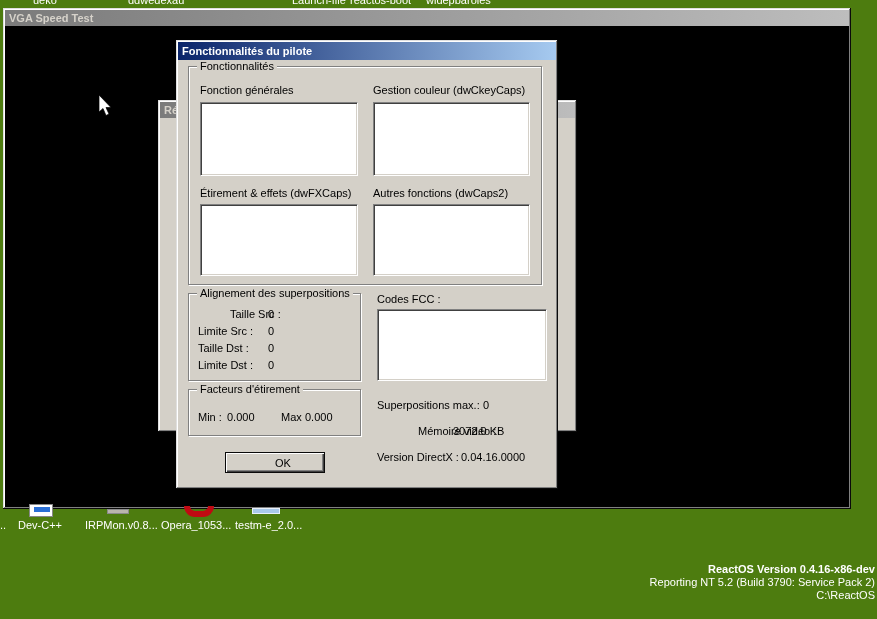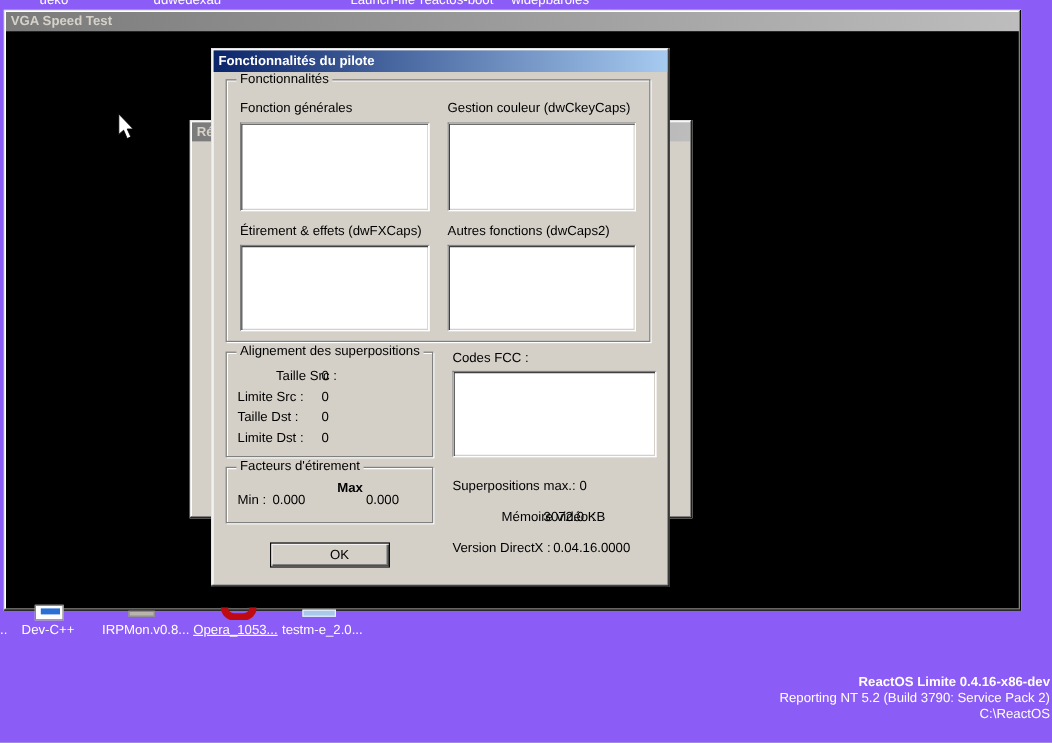--- a/index.html
+++ b/index.html
@@ -1,18 +1,18 @@
 <!DOCTYPE html>
 <html><head>
 <meta charset="utf-8">
 <style>
   * { margin:0; padding:0; box-sizing:border-box; }
   html,body { width:877px; height:619px; overflow:hidden; }
   body { font-family:"Liberation Sans",sans-serif; font-size:11px; }
-  .desktop { position:relative; width:877px; height:619px; background:#8b5cf6; overflow:hidden; }
+  .desktop { position:relative; width:877px; height:619px; background:#4d7c0f; overflow:hidden; }
 
   
   .cutlabel { position:absolute; top:-6px; color:#fff; font-size:11px; white-space:nowrap; }
 
   
   .raised {
     background:#d4d0c8;
     box-shadow: inset -1px -1px #0a0a0a, inset 1px 1px #dfdfdf,
                 inset -2px -2px #808080, inset 2px 2px #fff;
   }
@@ -124,21 +124,21 @@
       <span class="kv-value" style="left:79px; top:65px;">0</span>
     </div>
 
     <span class="fieldlabel" style="left:201px; top:253px;">Codes FCC :</span>
     <div class="listbox" style="left:201px; top:269px; width:170px; height:72px;"></div>
 
     <div class="groupbox" style="left:12px; top:349px; width:173px; height:47px;">
       <span class="legend">Facteurs d'étirement</span>
       <span class="kv-label" style="left:9px;   top:21px;">Min :</span>
       <span class="kv-value" style="left:38px;  top:21px;">0.000</span>
-      <span class="kv-label" style="left:92px;  top:11px;font-weight:bold;">Max</span>
+      <span class="kv-label" style="left:92px;  top:21px;">Max</span>
       <span class="kv-value" style="left:116px; top:21px;">0.000</span>
     </div>
 
     <span class="kv-label" style="left:201px; top:359px;">Superpositions max.:</span>
     <span class="kv-value" style="left:307px; top:359px;">0</span>
     <span class="kv-label" style="left:203px; top:385px;padding-left:39px;">Mémoire vidéo :</span>
     <span class="kv-value" style="left:277px; top:385px;">3072.0 KB</span>
     <span class="kv-label" style="left:201px; top:411px;">Version DirectX :</span>
     <span class="kv-value" style="left:285px; top:411px;">0.04.16.0000</span>
 
@@ -148,25 +148,25 @@
   <div class="sliver sliver-dev">
       <div class="sliver-dev-bar"></div>
     </div>
   <div class="sliver sliver-irp"></div>
   <div class="sliver sliver-opera"></div>
   <div class="sliver sliver-testm"></div>
 
   <span class="desk-icon-label" style="left:-3px; top:519px;">...</span>
   <span class="desk-icon-label" style="left:18px; top:519px;">Dev-C++</span>
   <span class="desk-icon-label" style="left:85px; top:519px;">IRPMon.v0.8...</span>
-  <span class="desk-icon-label" style="left:161px; top:519px;text-decoration:underline;">Opera_1053...</span>
+  <span class="desk-icon-label" style="left:161px; top:519px;">Opera_1053...</span>
   <span class="desk-icon-label" style="left:235px; top:519px;">testm-e_2.0...</span>
 
   <div class="version-block">
-    <div class="v1">ReactOS Limite 0.4.16-x86-dev</div>
+    <div class="v1">ReactOS Version 0.4.16-x86-dev</div>
     <div>Reporting NT 5.2 (Build 3790: Service Pack 2)</div>
     <div>C:\ReactOS</div>
   </div>
 
   <svg class="cursor" width="16" height="24" viewBox="0 0 16 24">
     <polygon points="1,1 1,18 5,14.5 8,21.5 11,20 8,13.5 13,13.5" fill="#fff" stroke="#000" stroke-width="0.7"></polygon>
   </svg>
 
 </div>
 

